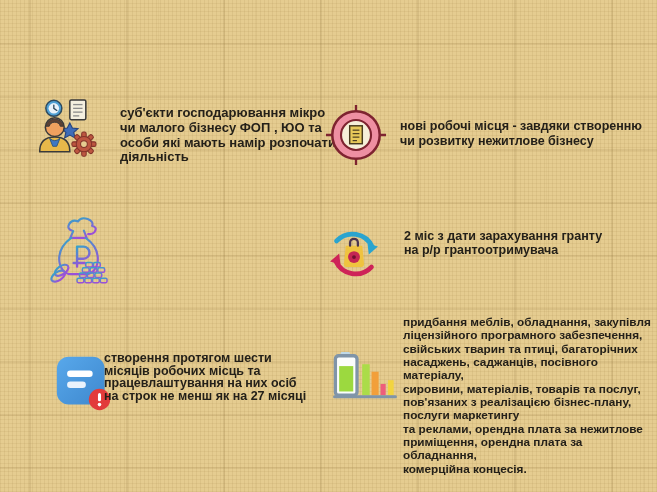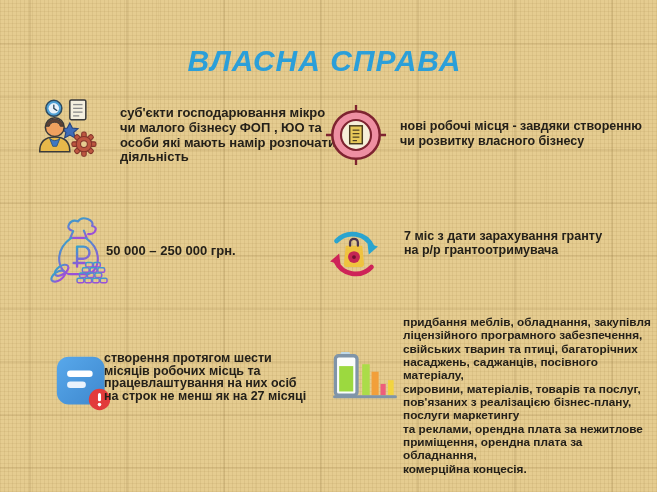--- a/index.html
+++ b/index.html
@@ -45,21 +45,20 @@
   .i3 { left:50px;  top:216px; width:58px; height:68px; }
   .i4 { left:327px; top:227px; width:54px; height:54px; }
   .i5 { left:56px;  top:356px; width:58px; height:58px; }
   .i6 { left:333px; top:352px; width:64px; height:47px; }
 </style>
 </head>
 <body>
 
 <div class="slide">
 
-  <div class="title">ВЛАСНА СПРАВА</div>
 
   <div class="icon i1">
     <svg viewBox="0 0 68 68">
       <circle cx="20" cy="11" r="8.5" fill="#4fa0d4" stroke="#2e4a5e" stroke-width="1.6"></circle>
       <circle cx="20" cy="11" r="5.6" fill="#eaf3fa"></circle>
       <path d="M20 7.5 V11 L23.2 13.2" stroke="#2e4a5e" stroke-width="1.4" fill="none" stroke-linecap="round"></path>
       <rect x="37" y="2" width="17" height="21" rx="1.5" fill="#f4efdf" stroke="#3a3a3a" stroke-width="1.6"></rect>
       <line x1="40.5" y1="7" x2="50.5" y2="7" stroke="#8c8c8c" stroke-width="1.4"></line>
       <line x1="40.5" y1="11" x2="50.5" y2="11" stroke="#8c8c8c" stroke-width="1.4"></line>
       <line x1="40.5" y1="15" x2="50.5" y2="15" stroke="#8c8c8c" stroke-width="1.4"></line>
@@ -93,21 +92,21 @@
       <circle cx="32" cy="32" r="24.5" fill="#ee8fa2" stroke="#7e2330" stroke-width="2.6"></circle>
       <circle cx="32" cy="32" r="15.5" fill="#f6efd8" stroke="#7e2330" stroke-width="2.2"></circle>
       <rect x="25.5" y="22.5" width="13" height="18.5" fill="#e7c95a" stroke="#473a1e" stroke-width="1.5"></rect>
       <line x1="28.5" y1="27" x2="35.5" y2="27" stroke="#473a1e" stroke-width="1.2"></line>
       <line x1="28.5" y1="30.6" x2="35.5" y2="30.6" stroke="#473a1e" stroke-width="1.2"></line>
       <line x1="28.5" y1="34.2" x2="35.5" y2="34.2" stroke="#473a1e" stroke-width="1.2"></line>
       <line x1="28.5" y1="37.8" x2="33" y2="37.8" stroke="#473a1e" stroke-width="1.2"></line>
     </svg>
   </div>
   <div class="sec-text t2">нові робочі місця - завдяки створенню
-чи розвитку власного бізнесу</div>
+чи розвитку нежитлове бізнесу</div>
 
   <div class="icon i3">
     <svg viewBox="0 0 60 70">
       <defs>
         <linearGradient id="mg" x1="0" y1="0" x2="0.4" y2="1">
           <stop offset="0" stop-color="#2fa8c8"></stop>
           <stop offset="1" stop-color="#9b4fd9"></stop>
         </linearGradient>
       </defs>
       <g fill="none" stroke="url(#mg)" stroke-width="2.2" stroke-linecap="round" stroke-linejoin="round">
@@ -127,35 +126,34 @@
           <rect x="38.5" y="58.8" width="7" height="4.6" rx="1.4"></rect>
           <rect x="46.5" y="58.8" width="7" height="4.6" rx="1.4"></rect>
           <rect x="28" y="64.2" width="7" height="4.6" rx="1.4"></rect>
           <rect x="36" y="64.2" width="7" height="4.6" rx="1.4"></rect>
           <rect x="44" y="64.2" width="7" height="4.6" rx="1.4"></rect>
           <rect x="52" y="64.2" width="7" height="4.6" rx="1.4"></rect>
         </g>
       </g>
     </svg>
   </div>
-  <div class="sec-text t3">50 000 – 250 000 грн.</div>
 
   <div class="icon i4">
     <svg viewBox="0 0 62 62">
       <path d="M11 16 A25 25 0 0 1 52 23" stroke="#2aa4cf" stroke-width="5.5" fill="none" stroke-linecap="round"></path>
       <polygon points="46.5,19 58.5,22.5 48,31.5" fill="#2aa4cf"></polygon>
       <path d="M51 46 A25 25 0 0 1 10 39" stroke="#ce2358" stroke-width="5.5" fill="none" stroke-linecap="round"></path>
       <polygon points="15.5,43 3.5,39.5 14,30.5" fill="#ce2358"></polygon>
       <path d="M21.5 21.5 h19 l2 20.5 a3.8 3.8 0 0 1 -3.8 4 h-15.4 a3.8 3.8 0 0 1 -3.8 -4 z" fill="#efc33f"></path>
       <path d="M26.5 21.5 v-3.5 a4.5 4.5 0 0 1 9 0 v3.5" fill="none" stroke="#4a3550" stroke-width="2.6" stroke-linecap="round"></path>
       <circle cx="31" cy="34.5" r="6.8" fill="#c42553"></circle>
       <circle cx="31" cy="34.5" r="2.2" fill="#70102f"></circle>
     </svg>
   </div>
-  <div class="sec-text t4">7 міс  з дати зарахування гранту
+  <div class="sec-text t4">2 міс  з дати зарахування гранту
  на р/р грантоотримувача</div>
 
   <div class="icon i5">
     <svg viewBox="0 0 68 68">
       <defs>
         <linearGradient id="bl" x1="0" y1="0" x2="1" y2="1">
           <stop offset="0" stop-color="#58a8eb"></stop>
           <stop offset="1" stop-color="#3e88ce"></stop>
         </linearGradient>
       </defs>

